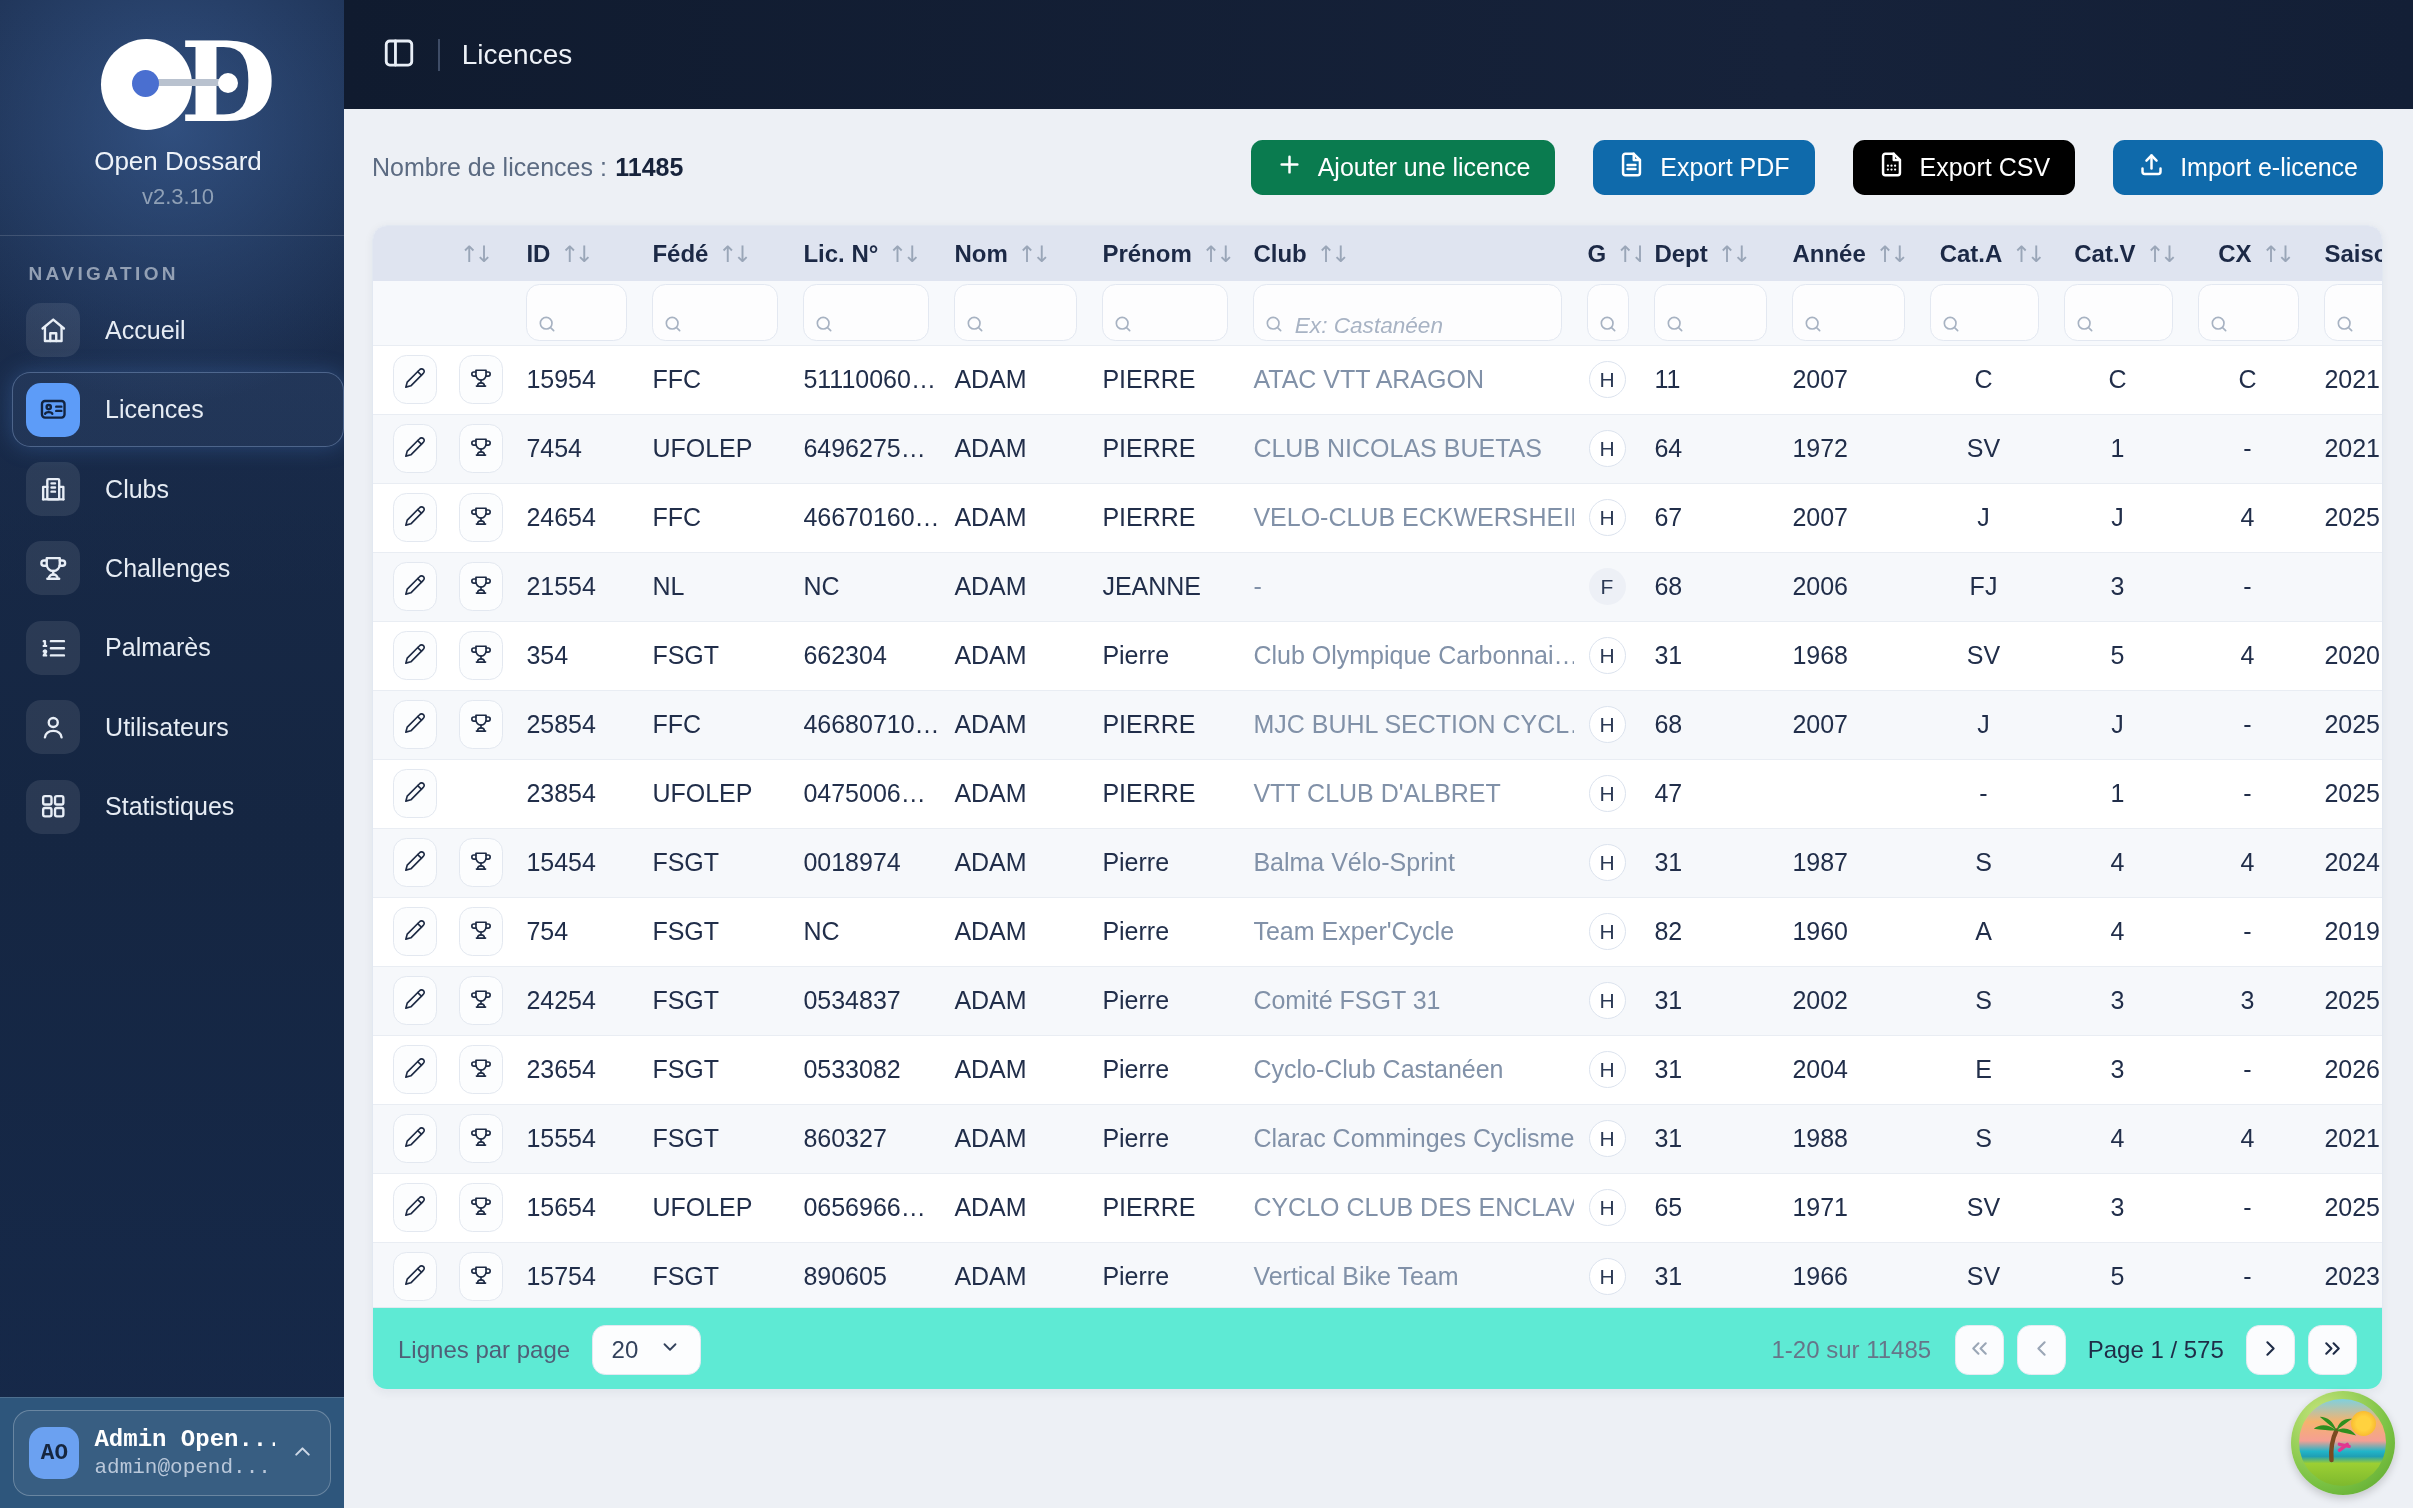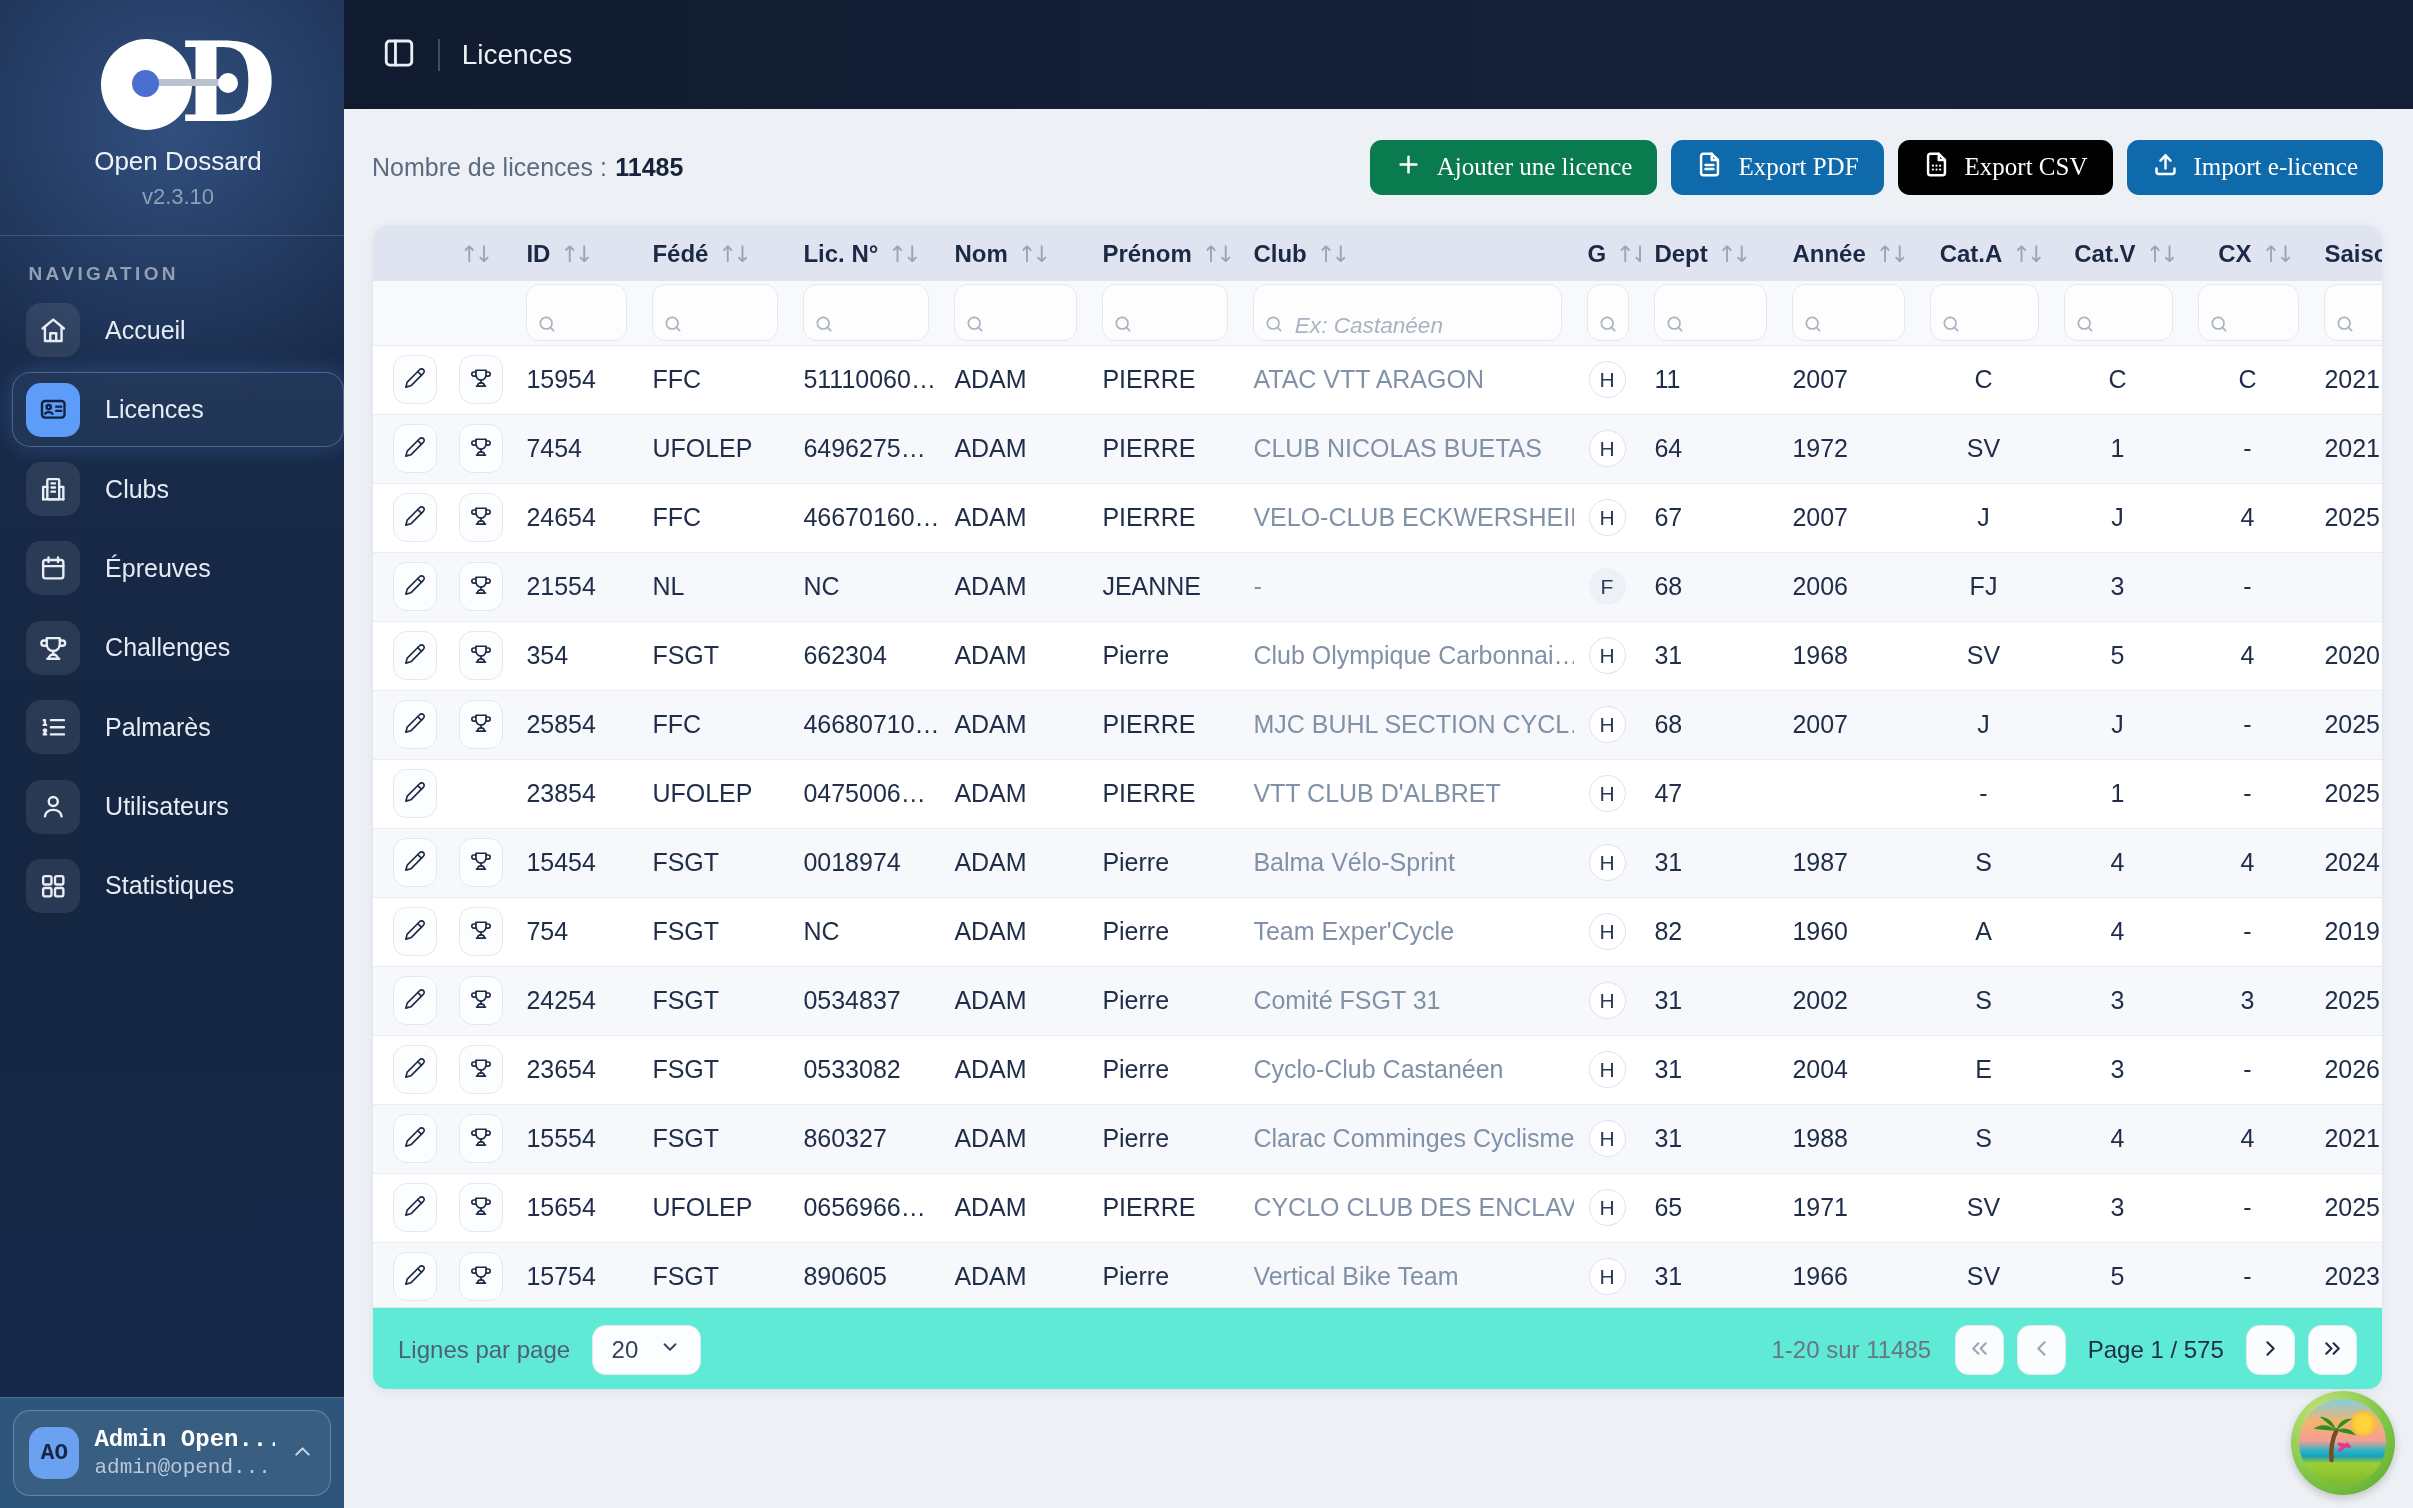--- a/index.html
+++ b/index.html
@@ -44,21 +44,21 @@
   .user-chevron { margin-left:auto; color:#cdd8e6; }
   
   .content { position:absolute; left:344px; top:0; right:0; bottom:0; background:#edf0f5; }
   .topbar { height:109px; background:linear-gradient(90deg,#101b2f 0%,#16223a 70%,#131f36 100%); display:flex; align-items:center; color:#eef2f8; padding-left:38px; gap:22px; }
   .topbar-toggle { color:#e8eef6; background:none; border:none; padding:0; display:flex; cursor:pointer; }
   .topbar-divider { width:1.7px; height:32px; background:#3e4c66; }
   .topbar-title { font-size:28px; font-weight:500; }
   .page-header { height:116px; display:flex; align-items:center; justify-content:space-between; padding:0 30px 0 28px; }
   .count-line { font-size:25px; color:#5c6b82; }
   .count-value { color:#17233b; font-weight:bold; margin-left:8.4px; }
-  .btn-row { display:flex; gap:14px;font-family:Liberation Serif, serif; }
+  .btn-row { display:flex; gap:38px; }
   .btn { height:55px; border-radius:11.7px; border:none; color:#fff; font-size:25px; display:flex; align-items:center; gap:15px; padding:0 25px; font-family:inherit; cursor:pointer; white-space:nowrap; }
   
   .card { margin:0 30px 0 28px; height:1165px; background:#fff; border:0.8px solid #e2e8f1; border-radius:15px; overflow:hidden; box-shadow:0 2.5px 10px rgba(30,45,75,.06); }
   .table-area { height:1081px; overflow:hidden; }
   table { border-collapse:collapse; table-layout:fixed; width:2059px; }
   thead tr.labels { height:55px; background:#dfe4f0; }
   thead tr.filters { height:64px; background:#f7f9fc; }
   th { text-align:left; font-size:24px; color:#1c2946; padding:0 0 0 13.4px; font-weight:bold; white-space:nowrap; overflow:hidden; }
   th.center { text-align:center; }
   th.col-actions { text-align:right; padding-right:23.5px; }
@@ -139,29 +139,20 @@
             <path d="M3.5 20.5h17"></path>
             <path d="M3.5 20.5V10h3.5M20.5 20.5V10H17"></path>
             <path d="M10.5 7h3M10.5 10.5h3M10.5 14h3"></path>
           </svg>
         </span>
         <span class="nav-label">Clubs</span>
       </div>
       <div class="nav-item">
         <span class="nav-tile">
           <svg viewBox="0 0 24 24" width="28.5" height="28.5" fill="none" stroke="currentColor" stroke-width="2" stroke-linecap="round" stroke-linejoin="round">
-            <rect x="3.5" y="5" width="17" height="15.5" rx="2"></rect>
-            <path d="M8 2.8v4M16 2.8v4M3.5 10.2h17"></path>
-          </svg>
-        </span>
-        <span class="nav-label">Épreuves</span>
-      </div>
-      <div class="nav-item">
-        <span class="nav-tile">
-          <svg viewBox="0 0 24 24" width="28.5" height="28.5" fill="none" stroke="currentColor" stroke-width="2" stroke-linecap="round" stroke-linejoin="round">
             <path d="M6.5 3.5h11v5.3a5.5 5.5 0 0 1-11 0z"></path>
             <path d="M6.5 5.5H4.2a2.2 2.2 0 0 0 0 4.4h2.4M17.5 5.5h2.3a2.2 2.2 0 0 1 0 4.4h-2.4"></path>
             <path d="M12 14.3v3"></path>
             <path d="M8.3 20.8c0-2.1 1.7-3.5 3.7-3.5s3.7 1.4 3.7 3.5"></path>
             <path d="M7 20.8h10"></path>
           </svg>
         </span>
         <span class="nav-label">Challenges</span>
       </div>
       <div class="nav-item">

